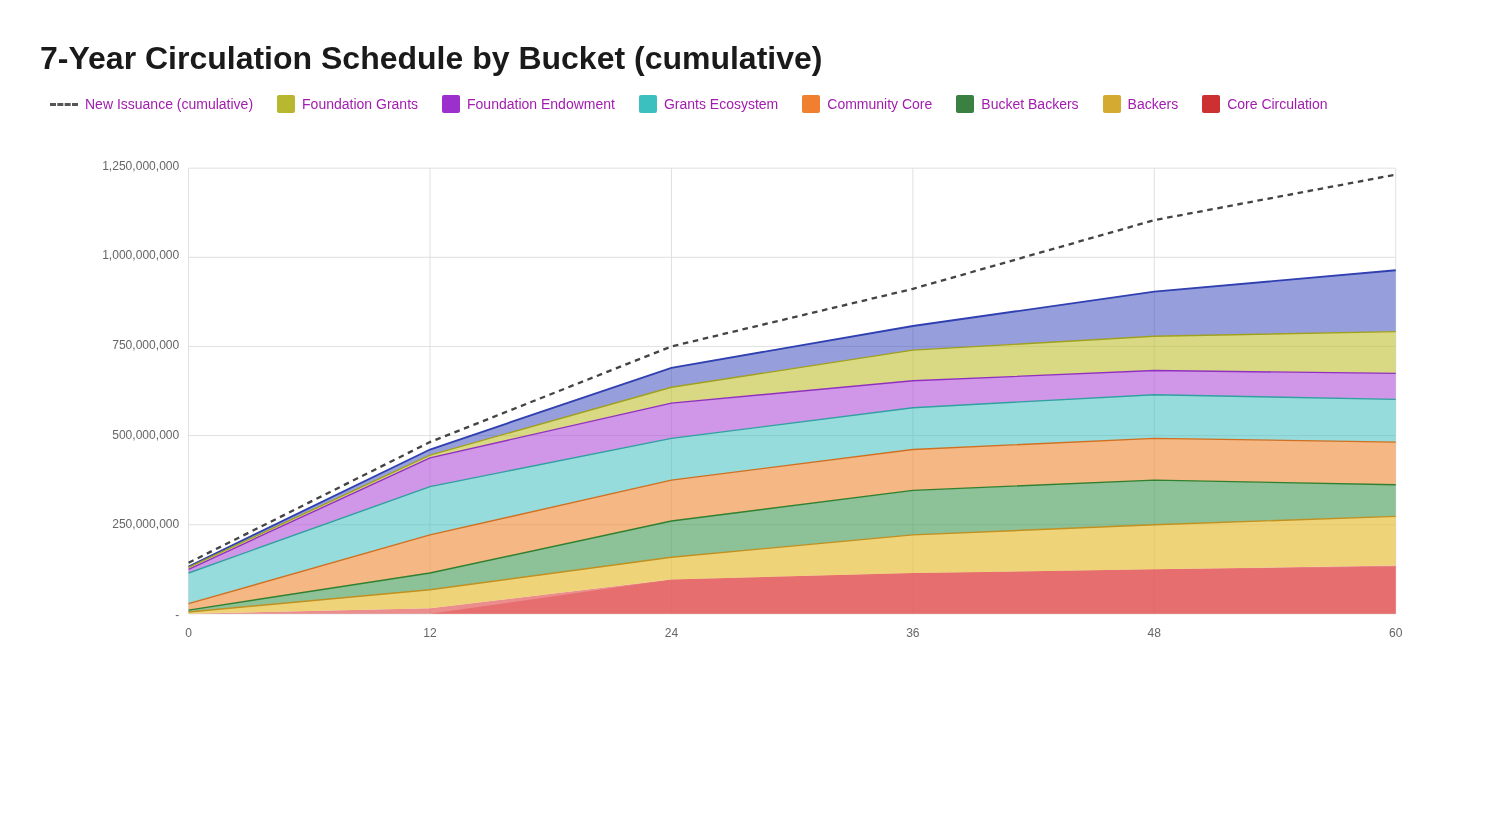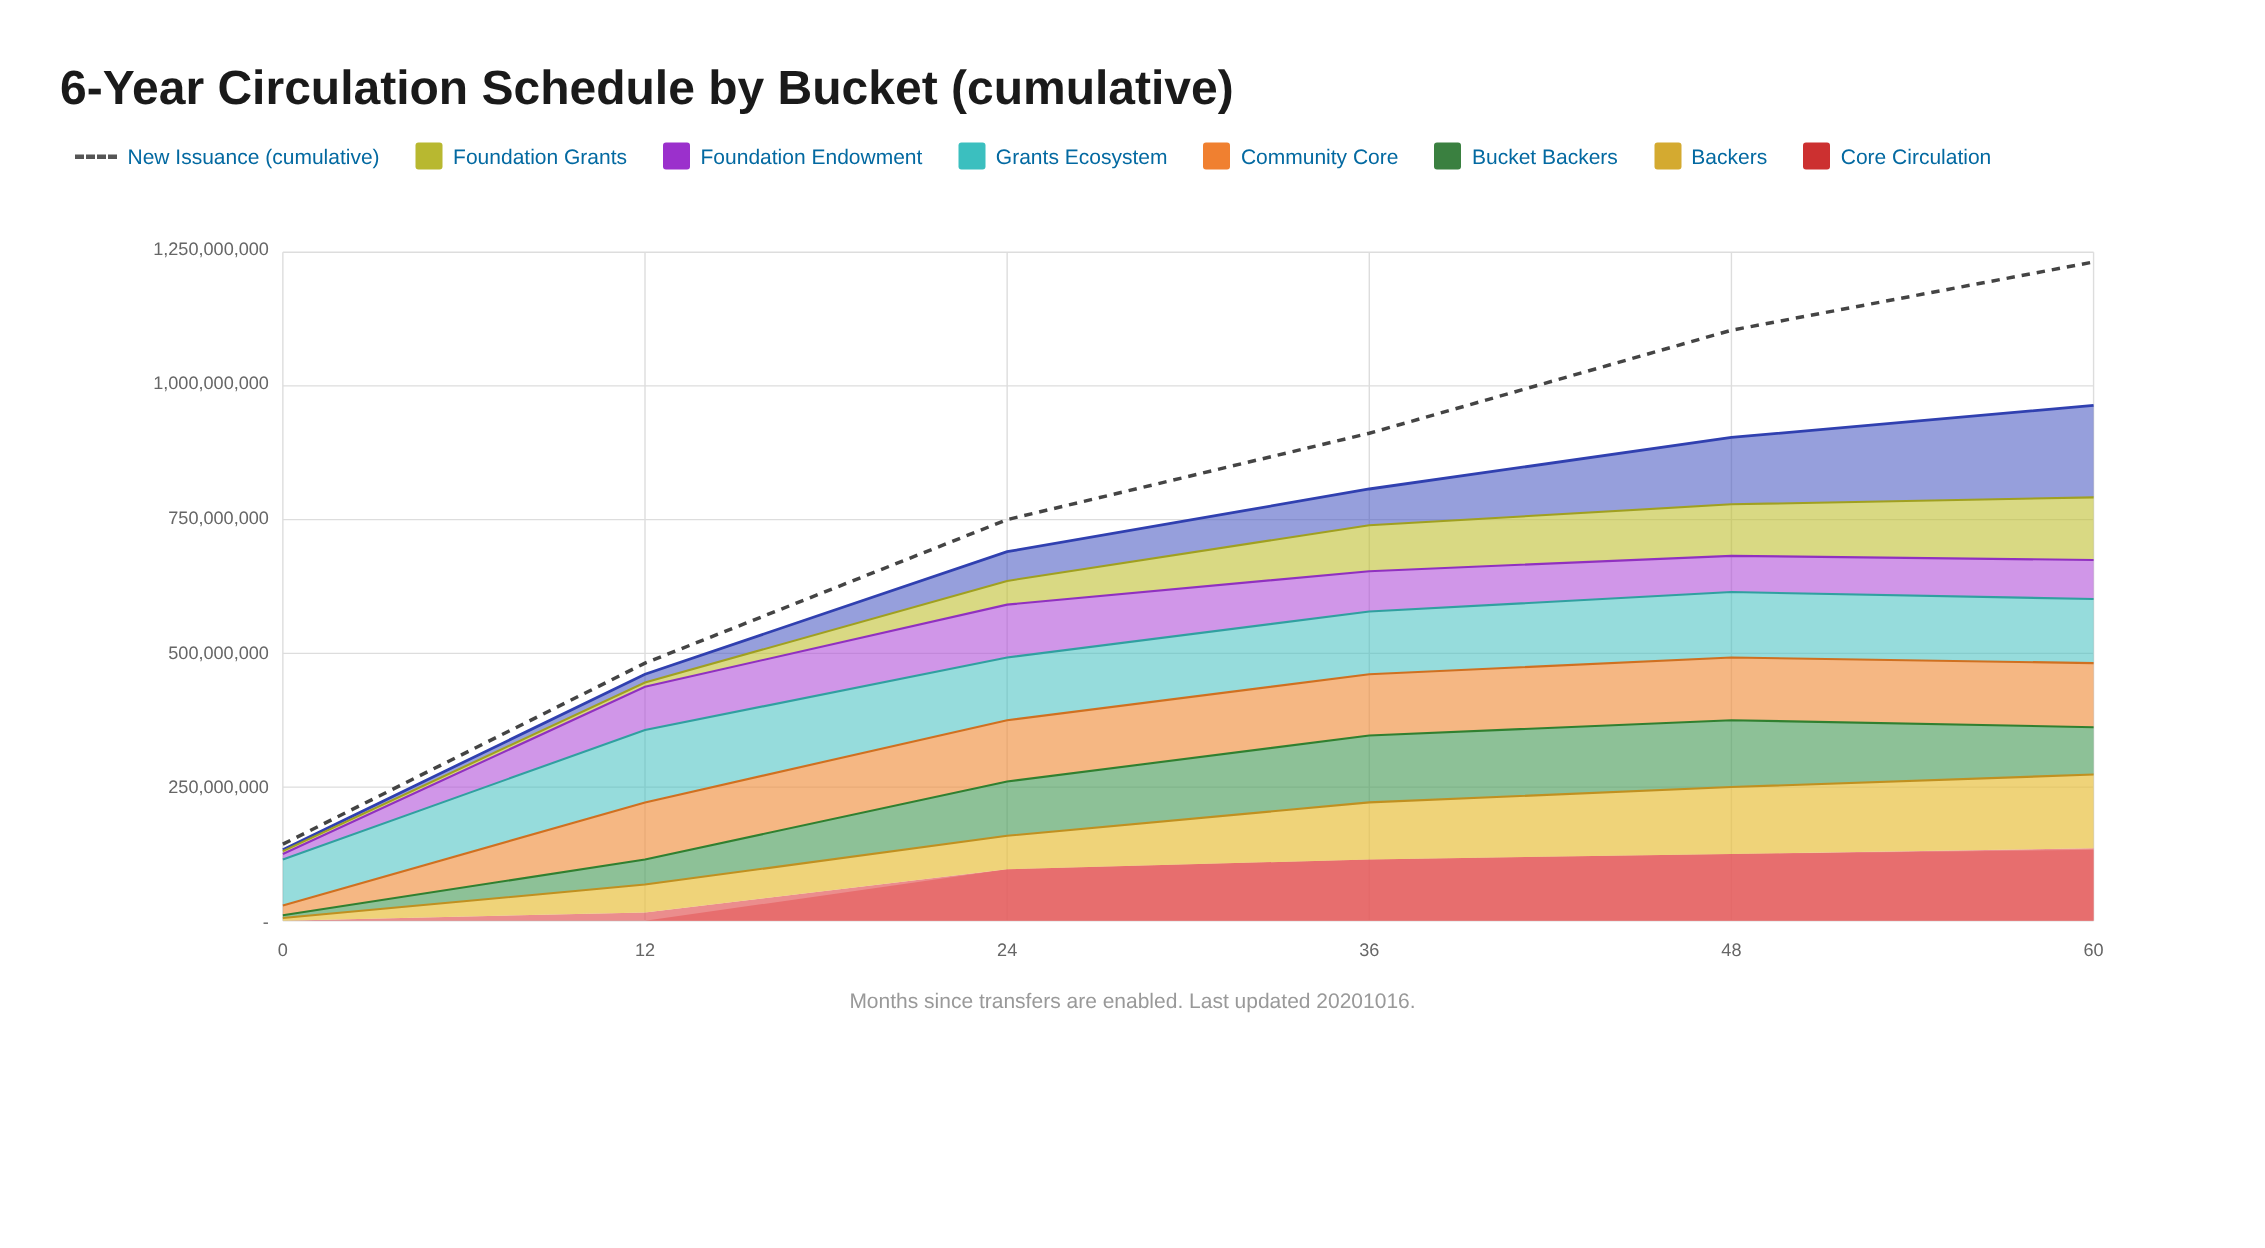--- a/index.html
+++ b/index.html
@@ -27,21 +27,21 @@
       flex-wrap: wrap;
       gap: 6px 24px;
       margin-bottom: 18px;
       padding-left: 10px;
     }
     .legend-item {
       display: flex;
       align-items: center;
       gap: 7px;
       font-size: 14px;
-      color: #0369a1;
+      color: #a21caf;
     }
     .legend-swatch {
       width: 18px;
       height: 18px;
       border-radius: 2px;
       flex-shrink: 0;
     }
     .legend-dashed {
       width: 28px;
       height: 0;
@@ -52,21 +52,21 @@
       text-align: center;
       color: #999;
       font-size: 14px;
       margin-top: 8px;
     }
   </style>
 </head>
 <body>
 
 <div class="chart-container">
-  <div class="chart-title">6-Year Circulation Schedule by Bucket (cumulative)</div>
+  <div class="chart-title">7-Year Circulation Schedule by Bucket (cumulative)</div>
 
   <div class="legend">
 
     <div class="legend-item">
       <div class="legend-dashed"></div>
       <span>New Issuance (cumulative)</span>
     </div>
     <div class="legend-item">
       <div class="legend-swatch" style="background:#b8b830;"></div>
       <span>Foundation Grants</span>
@@ -178,14 +178,13 @@
     <polyline points="100,509 360,435 620,376 880,343 1140,331 1400,335" fill="none" stroke="#d07020" stroke-width="1.5"></polyline>
 
     <polyline points="100,516 360,476 620,420 880,387 1140,376 1400,381" fill="none" stroke="#308030" stroke-width="1.5"></polyline>
 
     <polyline points="100,518 360,494 620,459 880,435 1140,424 1400,415" fill="none" stroke="#c09020" stroke-width="1.5"></polyline>
 
     <polyline points="100,465 360,335 620,232 880,170 1140,96 1400,47" fill="none" stroke="#444" stroke-width="2.5" stroke-dasharray="6,5"></polyline>
 
   </svg>
 
-  <div class="footer-text">Months since transfers are enabled. Last updated 20201016.</div>
 </div>
 
 </body></html>

